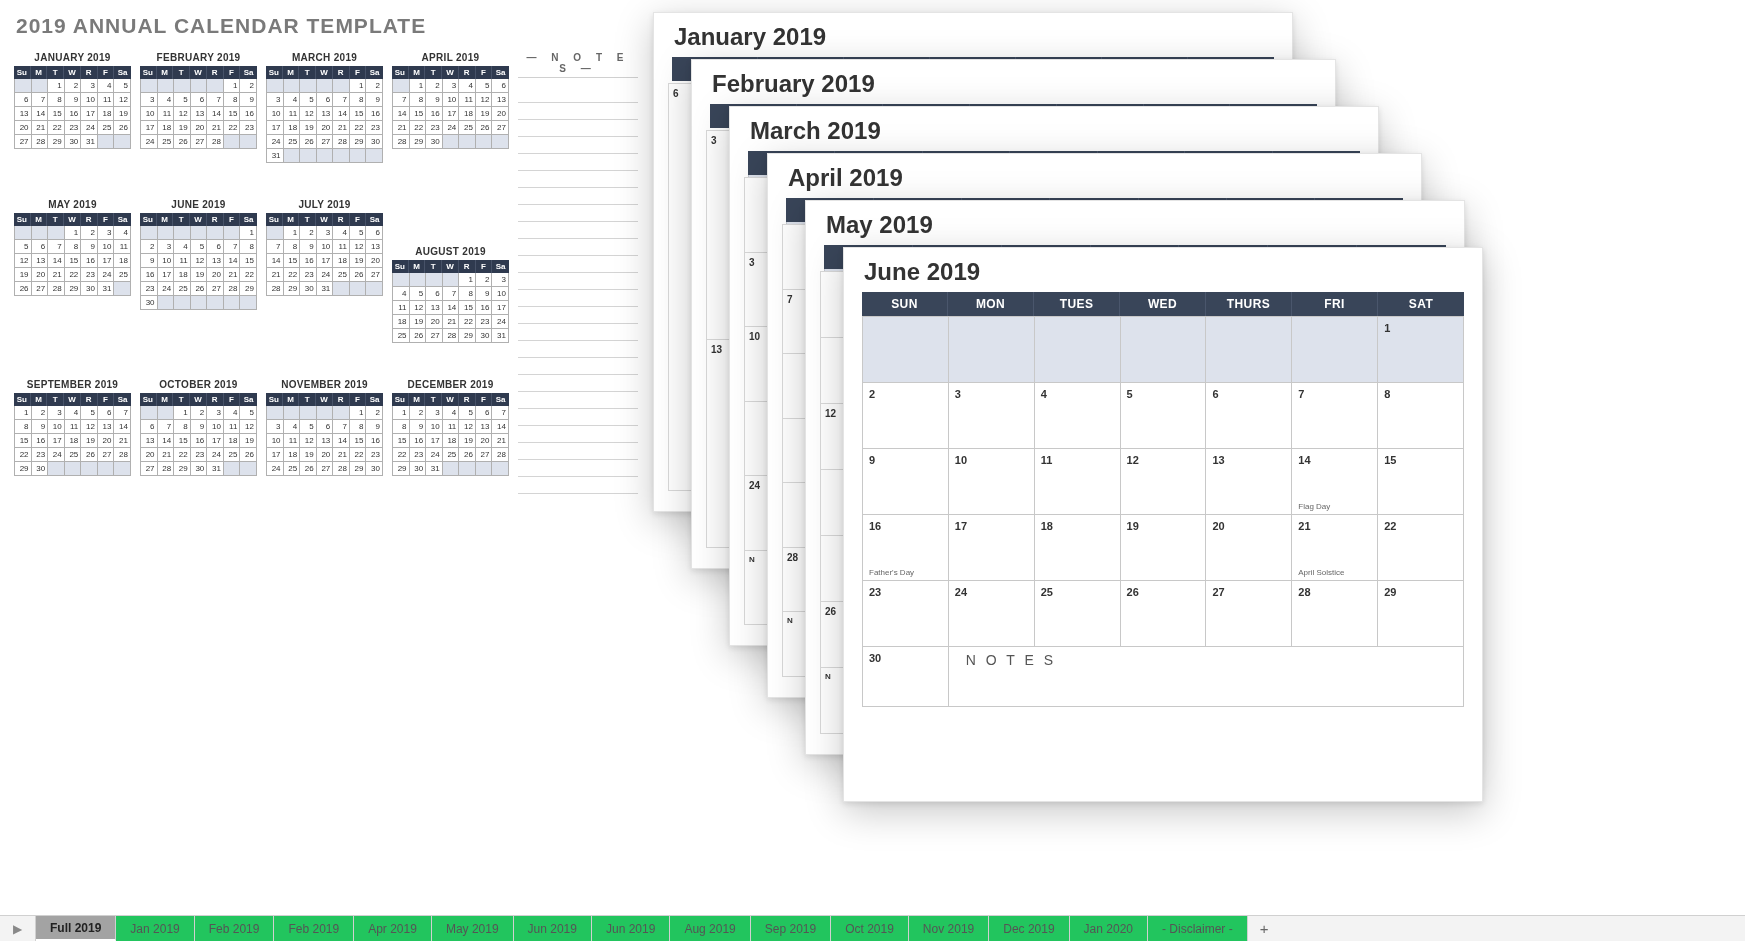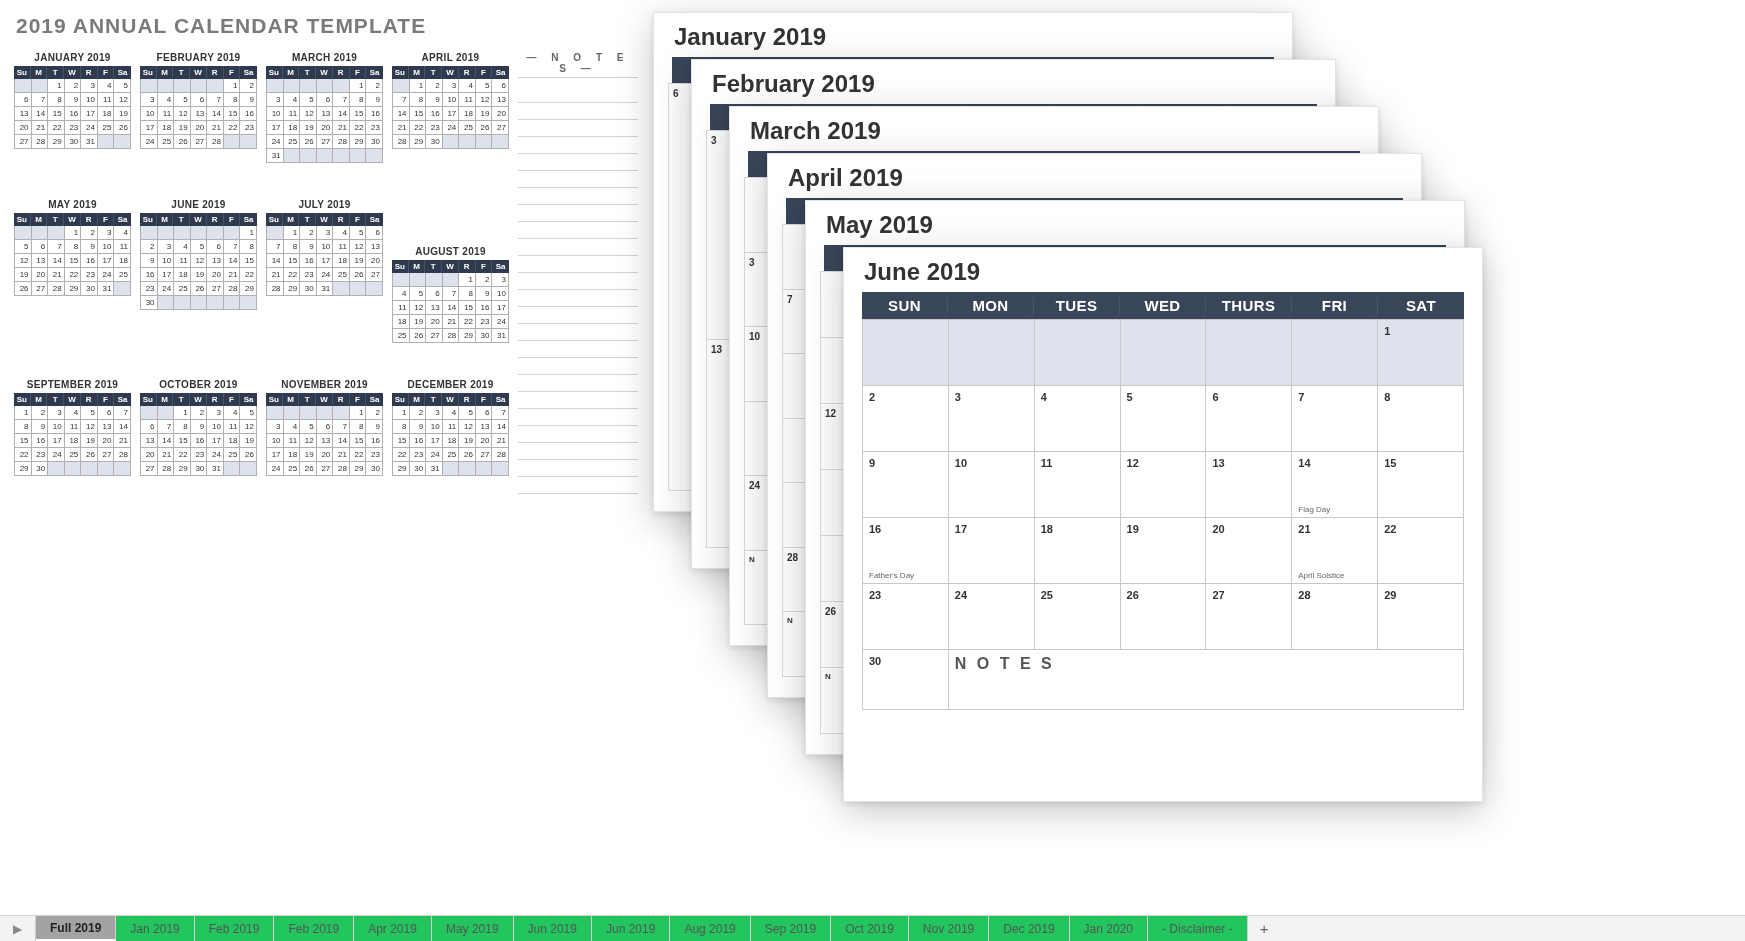--- a/index.html
+++ b/index.html
@@ -113,27 +113,26 @@
     color: #333;
     margin: 0 0 6px 2px;
   }
   .sheet-dow {
     display: grid;
     grid-template-columns: repeat(7, 1fr);
     background: #394559;
   }
   .sheet-dow div {
     color: #fff;
-    font-size: 15px;
+    font-size: 12px;
     font-weight: 700;
     text-align: center;
     padding: 5px 0;
     letter-spacing: 0.4px;
     border-right: 1px solid #4a566c;
-    border-radius: 8px;
   }
   .sheet-dow div:last-child { border-right: none;}
   .sheet-strip {
     height: 46px;
     background: #dde2ec;
     border: 1px solid #c2c6ce;
     border-top: none;
     display: grid;
     grid-template-columns: repeat(7, 1fr);
   }
@@ -194,24 +193,25 @@
     color: #333;
   }
   .june-ev {
     position: absolute;
     bottom: 3px;
     left: 6px;
     font-size: 8px;
     color: #666;
   }
   .june-notes-label {
-    font-size: 16px;
-    font-weight: 700;
+    font-size: 14px;
+    font-weight: 400;
     letter-spacing: 3px;
     color: #555;
+    margin-left: 11px;
   }
 
   
   .tabbar {
     position: absolute;
     bottom: 0;
     left: 0;
     right: 0;
     height: 26px;
     background: #f3f3f3;

